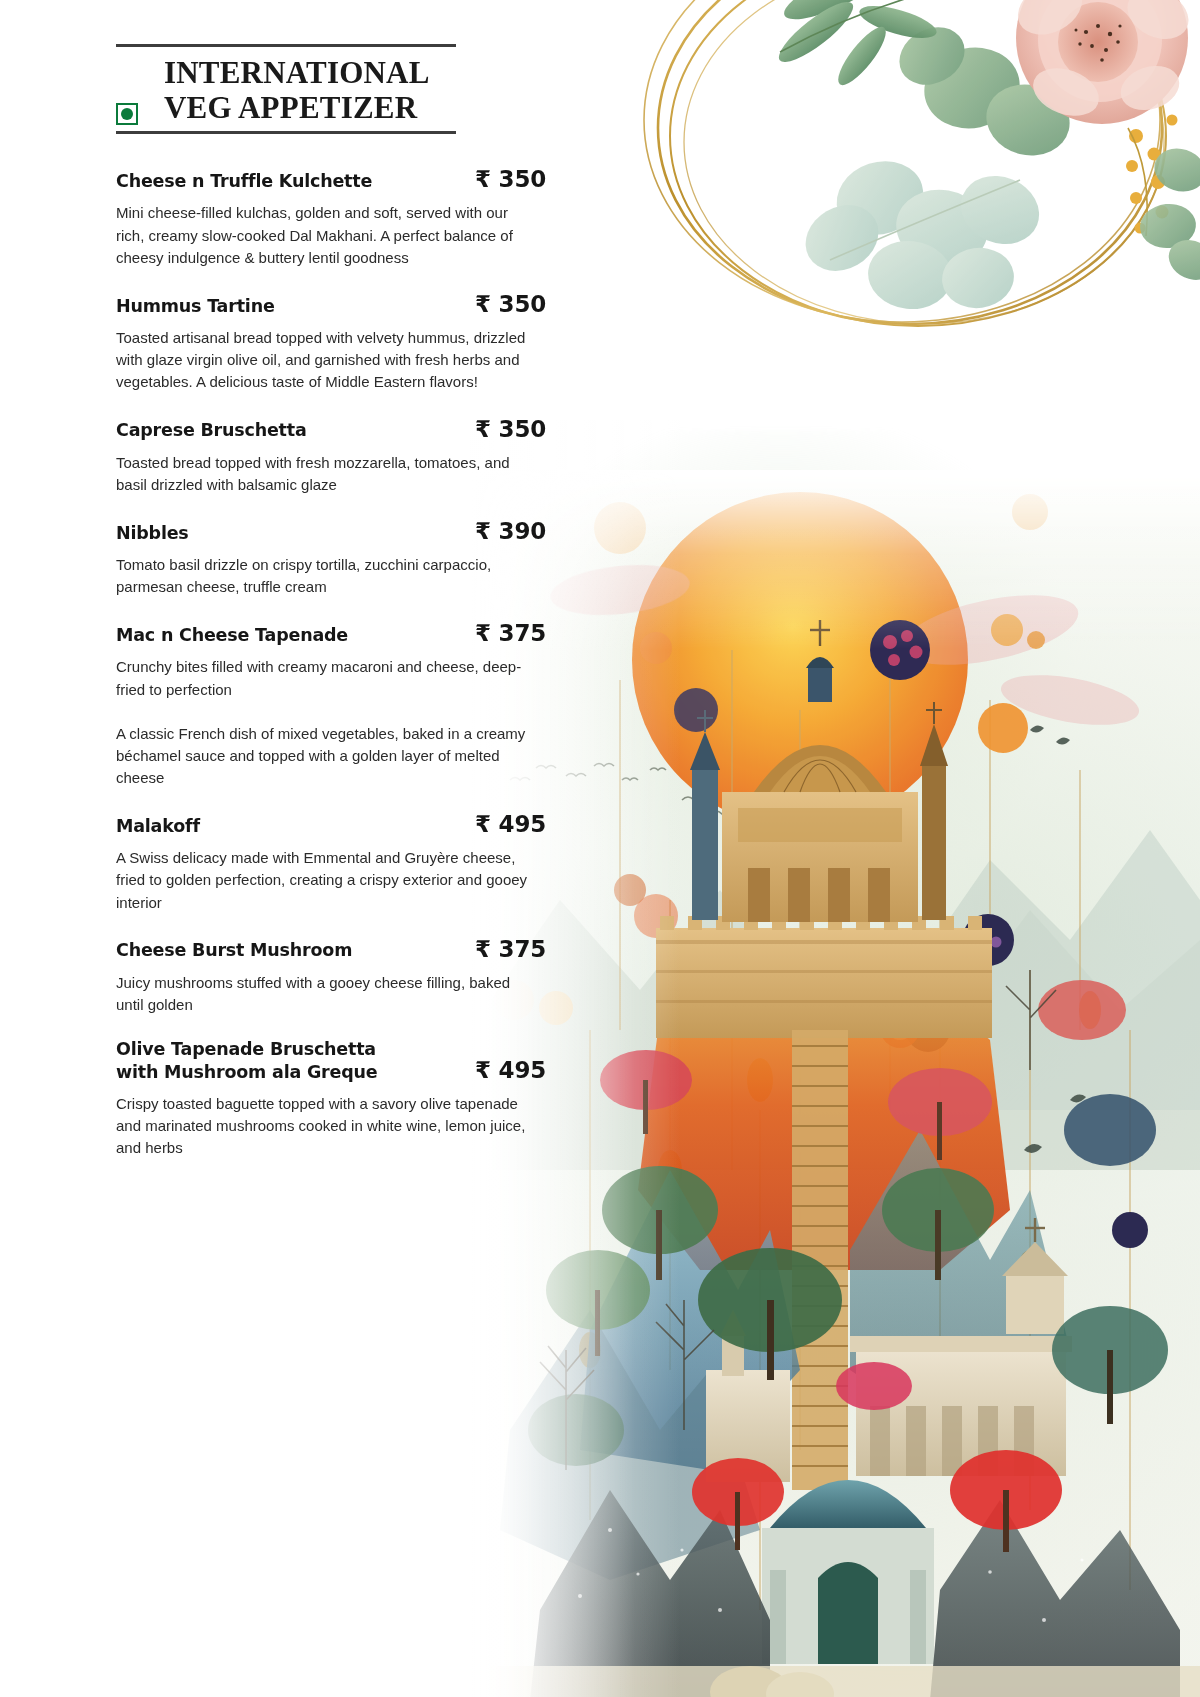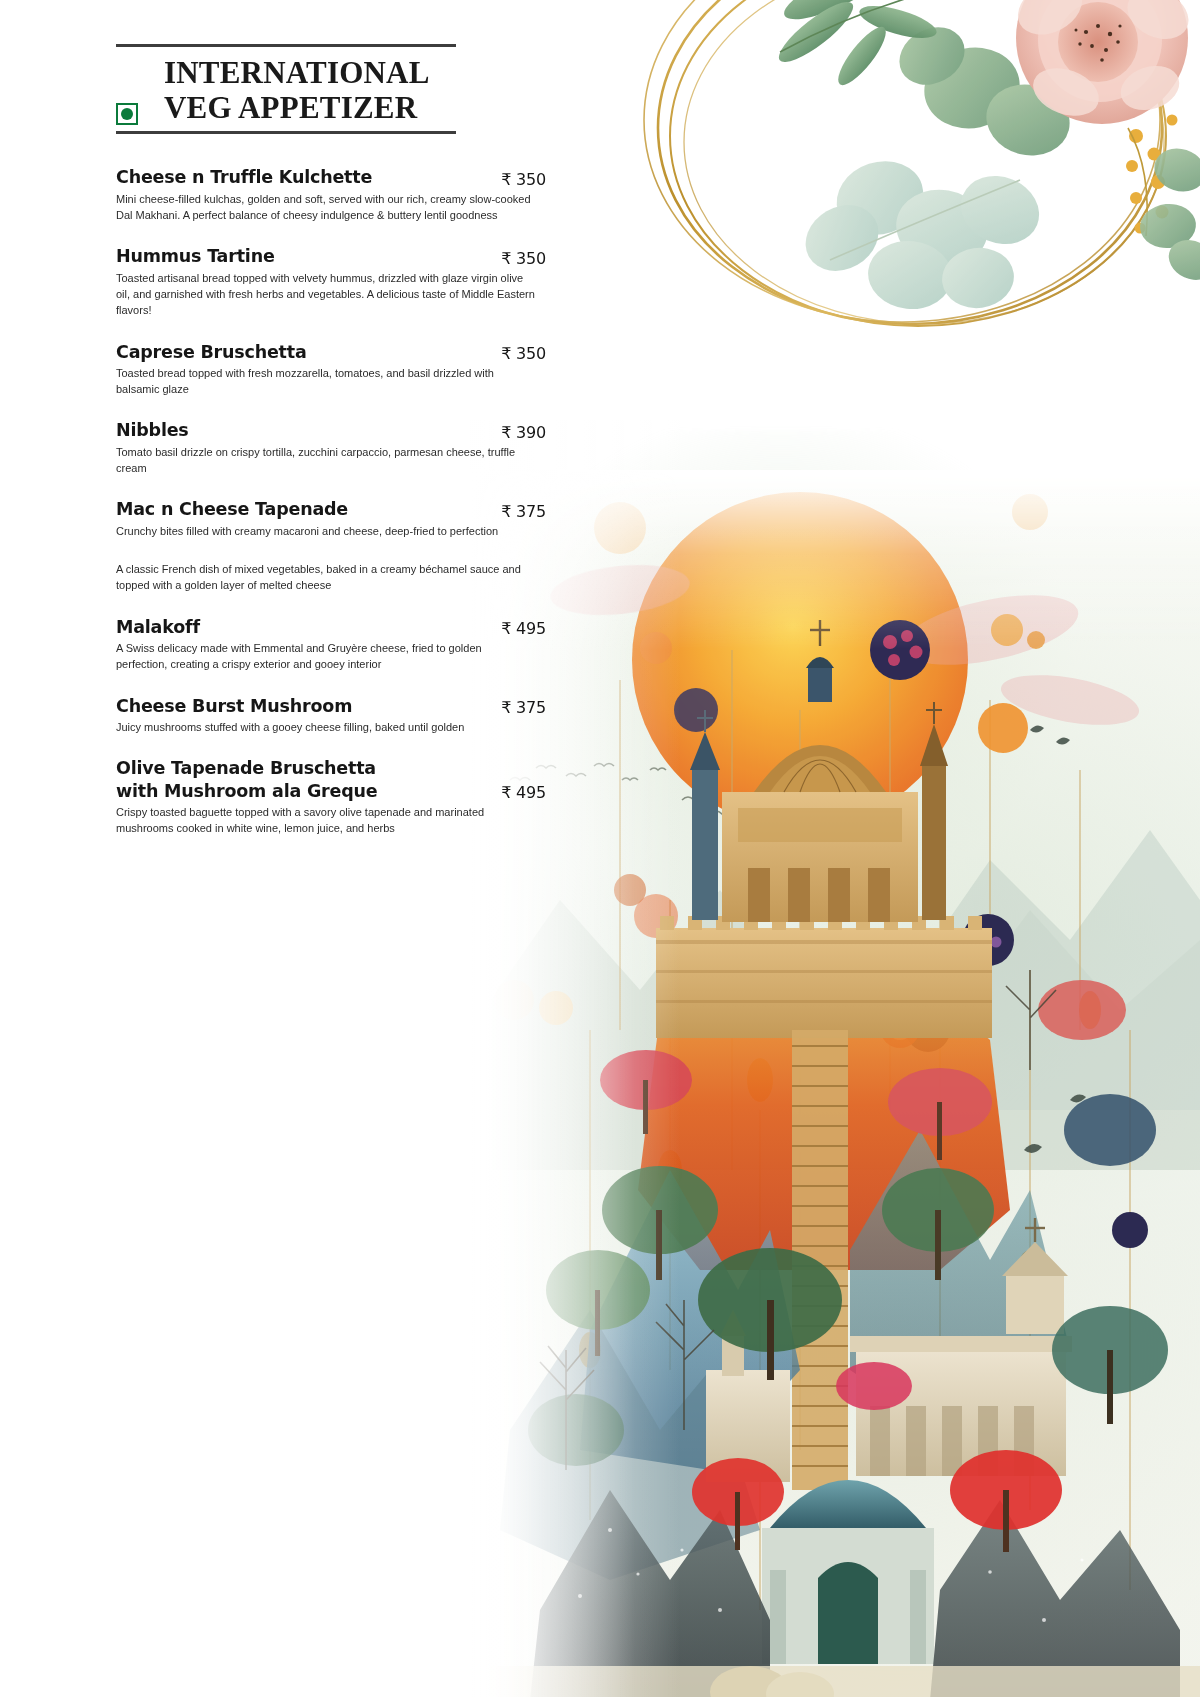--- a/index.html
+++ b/index.html
@@ -126,34 +126,34 @@
     font-weight: 700;
     font-size: 17.5px;
     line-height: 1.28;
     color: #161616;
     letter-spacing: -0.2px;
     white-space: pre-line;
   }
 
   .item-price {
     font-family: "DejaVu Sans", sans-serif;
-    font-weight: 400;
-    font-size: 16px;
+    font-weight: 700;
+    font-size: 23px;
     color: #161616;
     white-space: nowrap;
     flex: 0 0 auto;
     letter-spacing: -0.2px;
   }
 
   .item-desc {
     font-family: "Liberation Sans", sans-serif;
-    font-size: 11px;
+    font-size: 15px;
     line-height: 1.48;
     color: #2b2b2b;
-    margin-top: 2px;
+    margin-top: 10px;
     max-width: 420px;
   }
 
   
   .art-svg { display: block; width: 100%; height: 100%; }
 </style>
 </head>
 <body>
 
 <div id="page">

